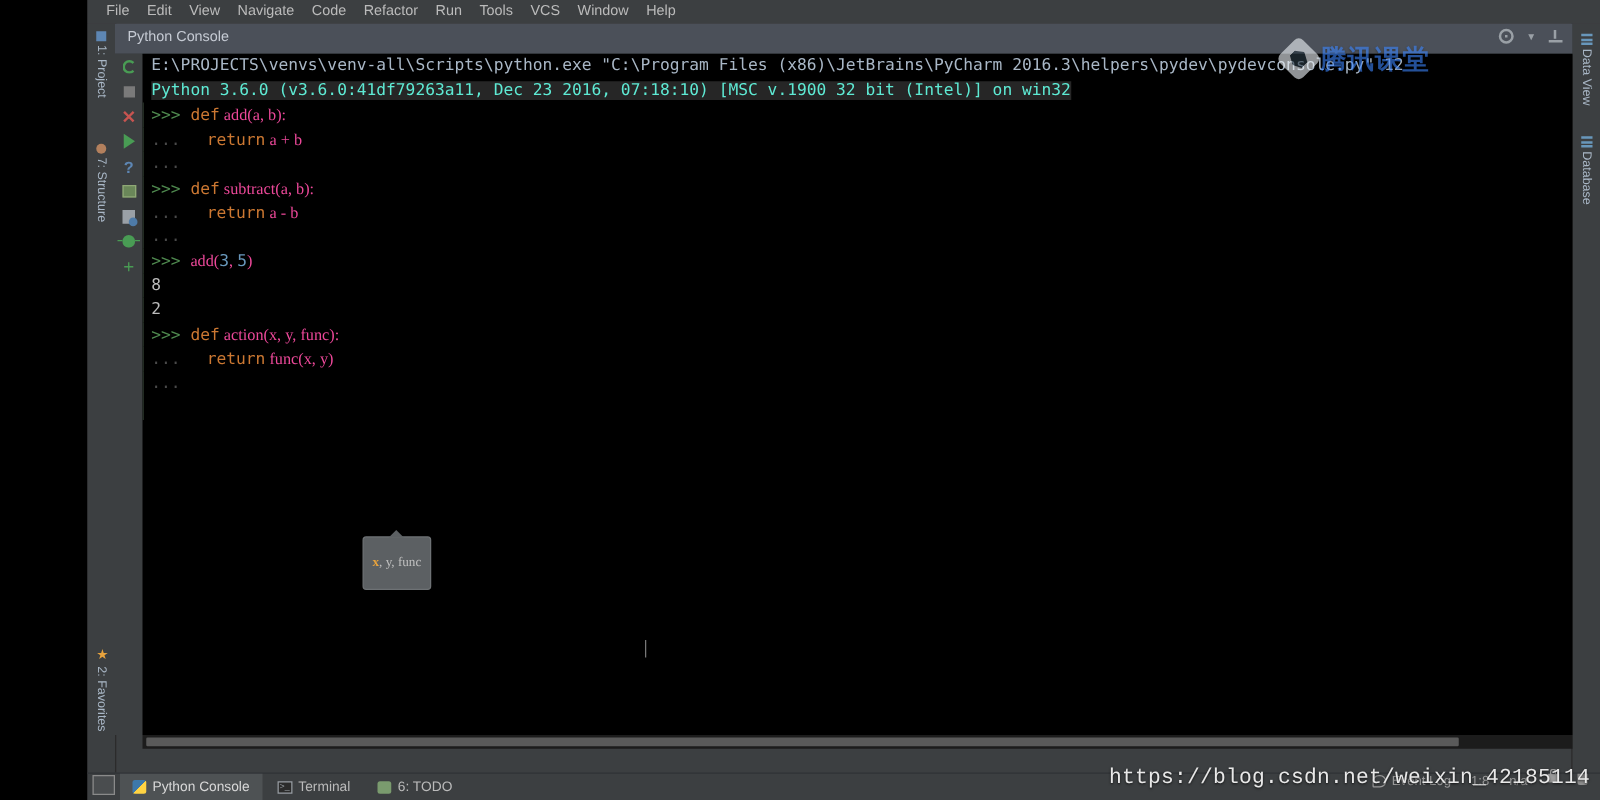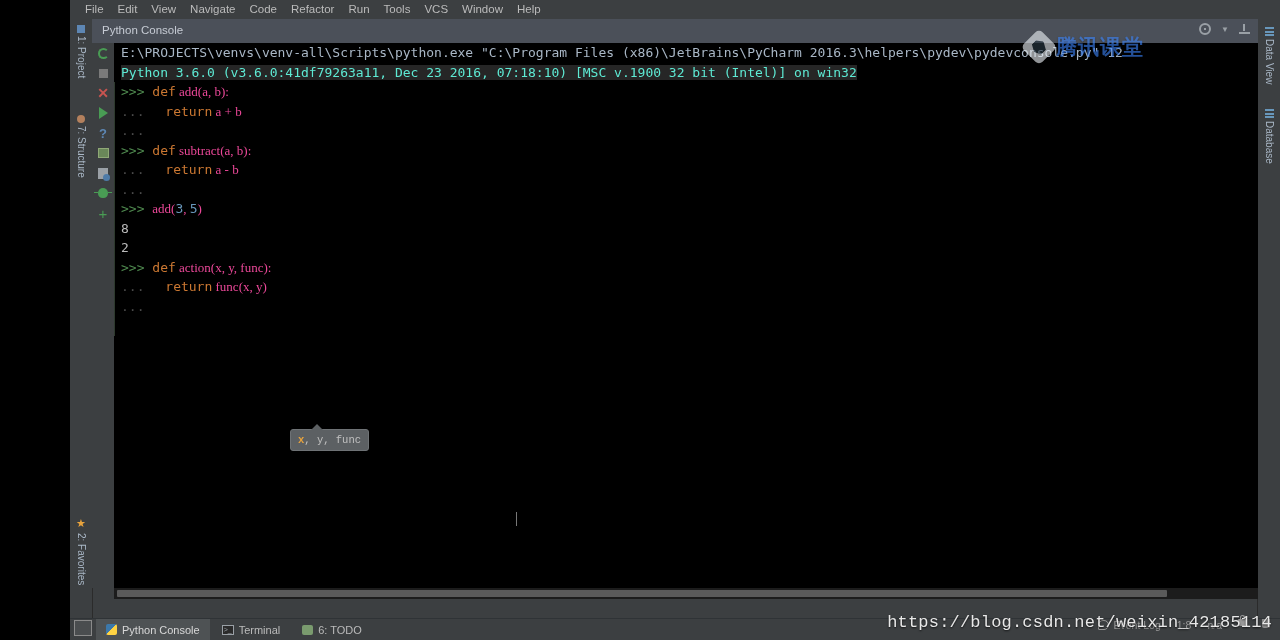--- a/index.html
+++ b/index.html
@@ -78,21 +78,21 @@
   .kw{color:#cc7832;}       
   .id{color:#ec4899;font-family:Liberation Serif, serif;}       
   .num{color:#6897bb;}      
   .out{color:#bbbbbb;}      
   .startup{color:#a9b7c6;}
   .startup2{color:#5eead4;background:#262626;}
   .guide{position:absolute;left:0;top:0;width:1px;height:100%;background:#2e3a2e;}
 
   
   .phint{position:absolute;left:176px;top:386px;background:#5c6063;border:1px solid #6e7275;
-         border-radius:3px;padding:4px 7px;font-family:Liberation Mono, monospace;
+         border-radius:3px;padding:15px 7px;font-family:Liberation Serif, serif;
          font-size:10.5px;color:#c0c0c0;white-space:nowrap;box-shadow:0 1px 3px rgba(0,0,0,.6);}
   .phint .cur{color:#e8a33d;font-weight:bold;}
   .phint::after{content:"";position:absolute;left:20px;top:-6px;width:0;height:0;
                 border-left:6px solid transparent;border-right:6px solid transparent;border-bottom:6px solid #5c6063;}
   .caret{position:absolute;left:402px;top:469px;width:1px;height:14px;background:#777;}
 
   
   .hscroll{position:absolute;left:44px;top:588px;width:1144px;height:11px;background:#1c1c1c;}
   .hthumb{position:absolute;left:3px;top:2px;width:1050px;height:7px;background:#5a5a5a;border-radius:1px;}
 

